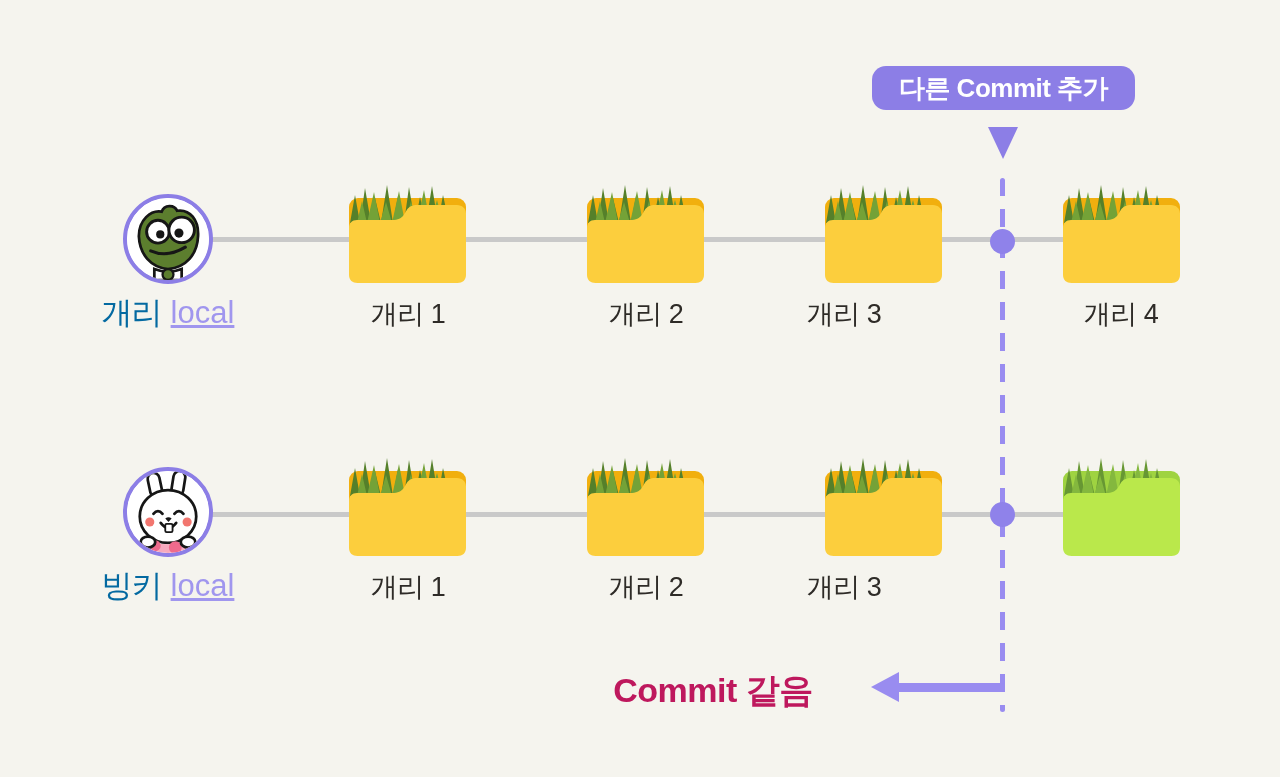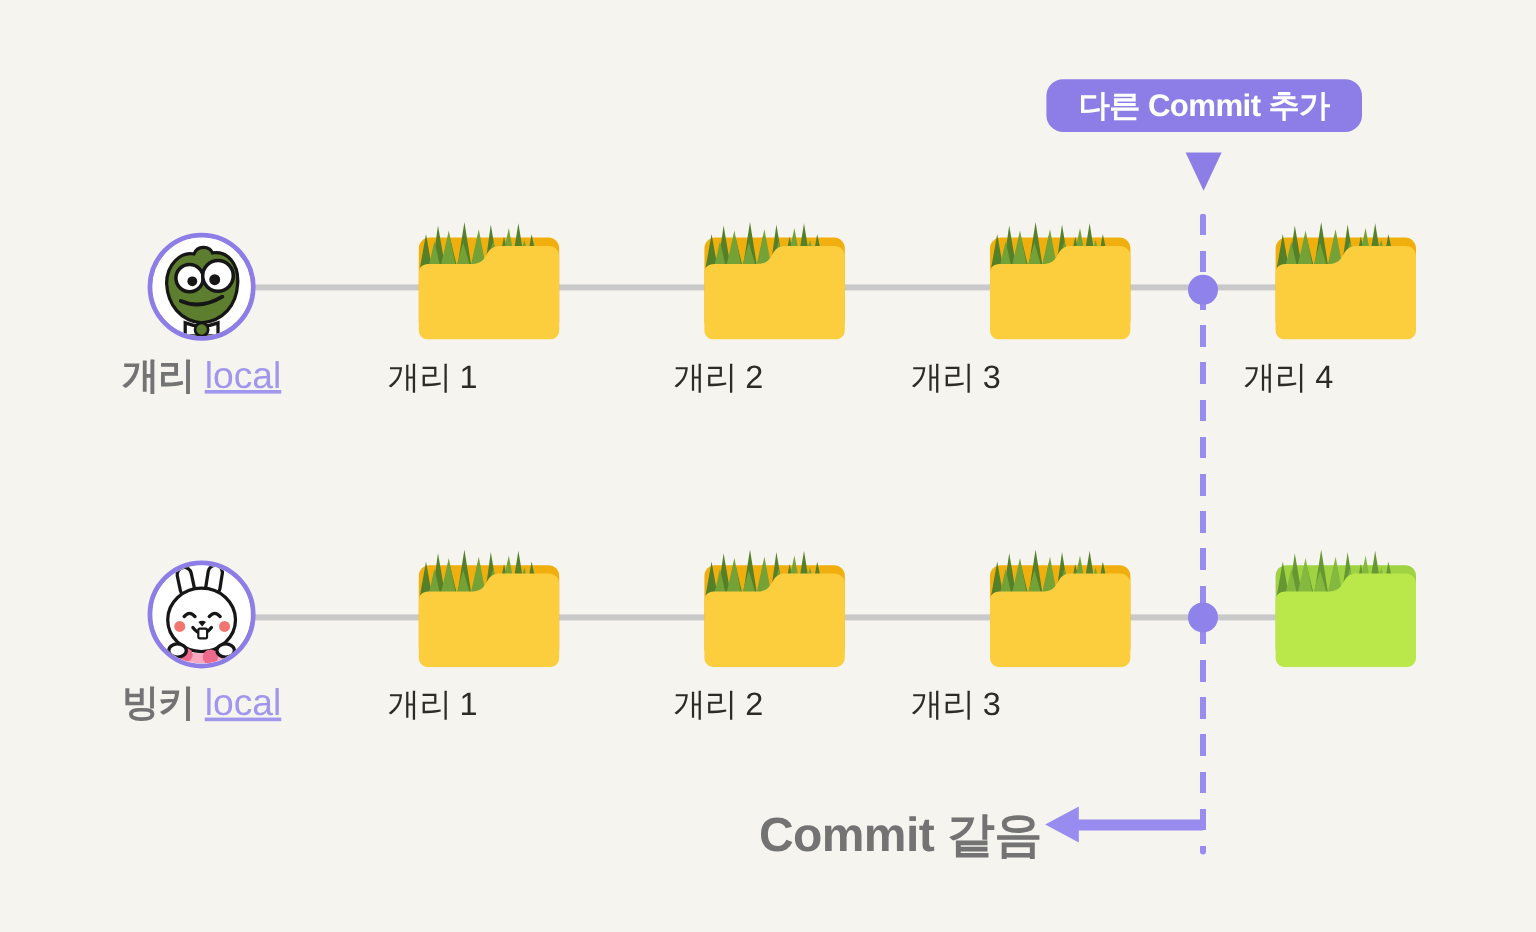--- a/index.html
+++ b/index.html
@@ -33,47 +33,47 @@
     background:#ffffff;border:4px solid #8c7ee6;overflow:hidden;z-index:5;
   }
   .avatar.r1{top:194px;}
   .avatar.r2{top:467px;}
   .avatar svg{display:block;width:100%;height:100%;}
   .owner-label{
     position:absolute;left:18px;width:300px;text-align:center;font-size:31px;white-space:nowrap;z-index:5;
   }
   .owner-label.r1{top:292px;}
   .owner-label.r2{top:565px;}
-  .owner-name{font-weight:700;color:#737373;letter-spacing:-1px;margin-top:13px;}
+  .owner-name{font-weight:400;color:#0369a1;letter-spacing:-1px;margin-top:13px;}
   .owner-suffix{font-weight:400;color:#a096ee;margin-left:9px;text-decoration:underline;}
   
   .folder{
     position:absolute;width:119px;height:100px;z-index:3;
     --back:#f1af0e;--front:#fcce3d;--grassd:#55802a;--grassl:#74a237;
   }
   .folder.green{--back:#9fd341;--front:#bae84b;--grassd:#679733;--grassl:#84b83e;}
   .folder.r1{top:183px;}
   .folder.r2{top:456px;}
   .folder svg{display:block;width:100%;height:100%;}
   .c1{left:348px;} .c2{left:586px;} .c3{left:824px;} .c4{left:1062px;}
   .commit-label{
-    position:absolute;width:170px;text-align:left;font-size:27px;font-weight:500;
+    position:absolute;width:170px;text-align:center;font-size:27px;font-weight:500;
     color:#2e2b27;letter-spacing:-0.5px;white-space:nowrap;z-index:3;
   }
   .commit-label.r1{top:296px;}
   .commit-label.r2{top:569px;}
   .lc1{left:323px;} .lc2{left:561px;} .lc3{left:759px;} .lc4{left:1036px;}
   
   .dot{position:absolute;left:990px;width:25px;height:25px;border-radius:50%;background:#8f82ea;z-index:4;}
   .dot.r1{top:229px;}
   .dot.r2{top:502px;}
   
   .annotation-label{
-    position:absolute;left:558px;top:668px;width:310px;text-align:right;
-    font-size:40px;font-weight:800;color:#737373;letter-spacing:-0.5px;white-space:nowrap;
+    position:absolute;left:558px;top:668px;width:310px;text-align:center;
+    font-size:34px;font-weight:800;color:#be185d;letter-spacing:-0.5px;white-space:nowrap;
   }
   .arrow-shaft{position:absolute;left:897px;top:683px;width:107px;height:9px;background:#998cf0;border-radius:2px;}
   .arrow-head{
     position:absolute;left:871px;top:672px;width:0;height:0;
     border-top:15px solid transparent;border-bottom:15px solid transparent;
     border-right:28px solid #998cf0;
   }
   .defs-holder{position:absolute;width:0;height:0;overflow:hidden;}
 </style>
 </head>

